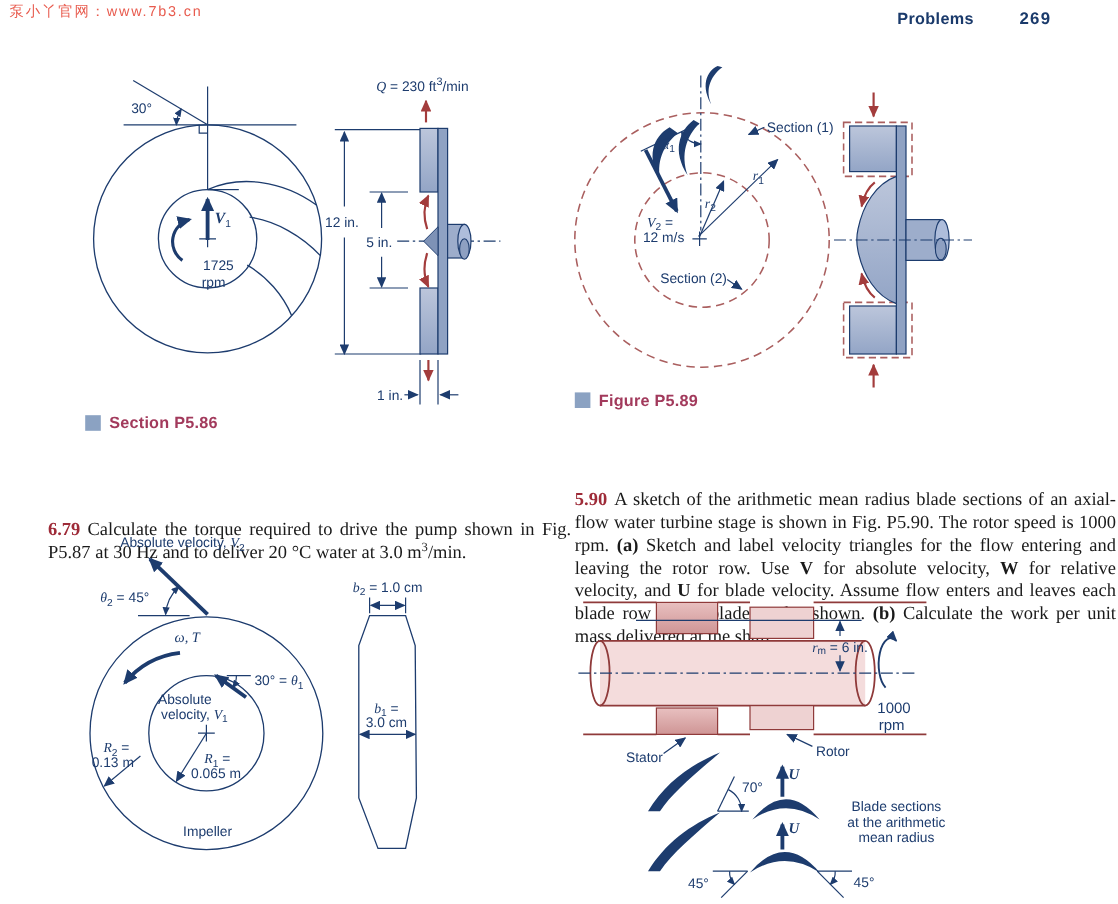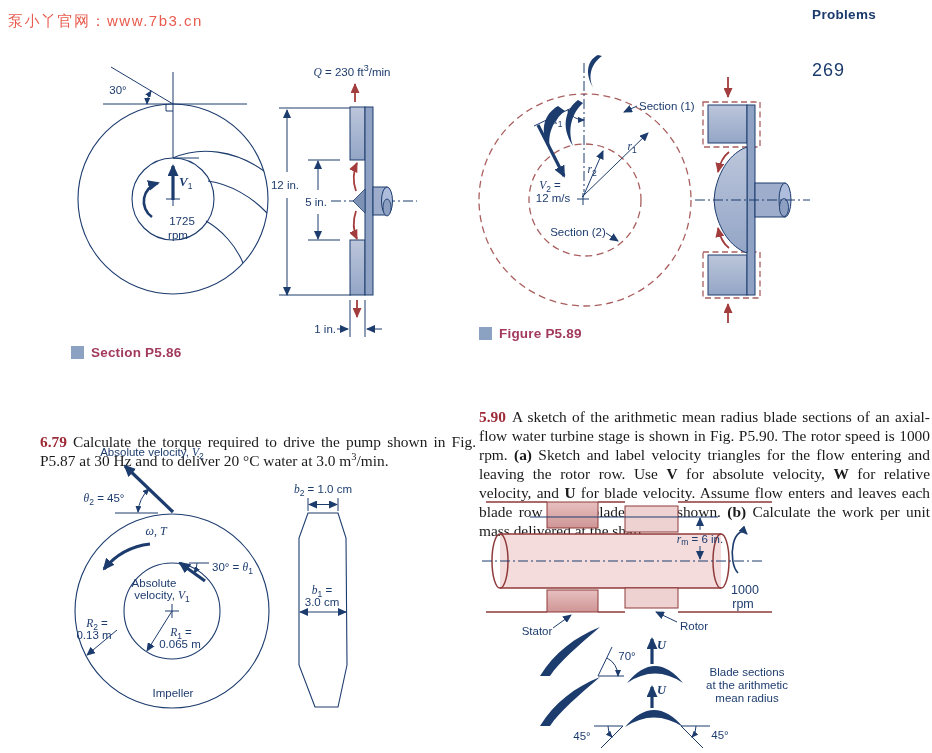--- a/index.html
+++ b/index.html
@@ -1,23 +1,23 @@
 <!DOCTYPE html>
 <html style="--navy: #1d3c6e; --flow-red: #a33c3c; --casing-red: #8f3a3a; --dashed-circle: #aa5f5f; --caption-text: #a23a5c; --caption-square: #8ba2c2; --problem-number: #9e2b38; --header-navy: #1a3a6b; --watermark-red: #e85b4e; --body-text: #1a1a1a;"><head>
 <meta charset="utf-8">
 <style>
   * { margin:0; padding:0; box-sizing:border-box; }
   html,body { width:932px; height:753px; background:#ffffff; }
   body { position:relative; overflow:hidden; font-family:"Liberation Sans",sans-serif; }
   .abs { position:absolute; }
 
-  .watermark { left:8px; top:12px; font-size:15px; letter-spacing:1.5px; color:var(--watermark-red); }
-  .page-header { right:56px; top:7px; display:flex; align-items:baseline; gap:38px; color:var(--header-navy);flex-direction:column; }
+  .watermark { left:8px; top:1px; font-size:12px; letter-spacing:1.5px; color:var(--watermark-red); }
+  .page-header { right:56px; top:7px; display:flex; align-items:baseline; gap:38px; color:var(--header-navy); }
   .ph-label { font-size:13.5px; font-weight:bold; letter-spacing:.3px; }
-  .ph-num { font-size:18px; font-weight:normal; letter-spacing:1px; }
+  .ph-num { font-size:14px; font-weight:bold; letter-spacing:1px; }
 
   .caption { display:flex; align-items:center; gap:7px; }
   .cap-square { width:13px; height:13px; background:var(--caption-square); }
   .cap-text { font-size:13.5px; font-weight:bold; color:var(--caption-text); letter-spacing:.2px;text-align:center; }
 
   .problem { font-family:"Liberation Serif",serif; font-size:15.4px; line-height:19px; text-align:justify; color:var(--body-text);margin-top:48px; }
   .pnum { font-weight:bold; color:var(--problem-number); padding-right:6px; }
   .problem .b { font-weight:bold; }
   .problem sup { font-size:10.5px; line-height:0; }
 

